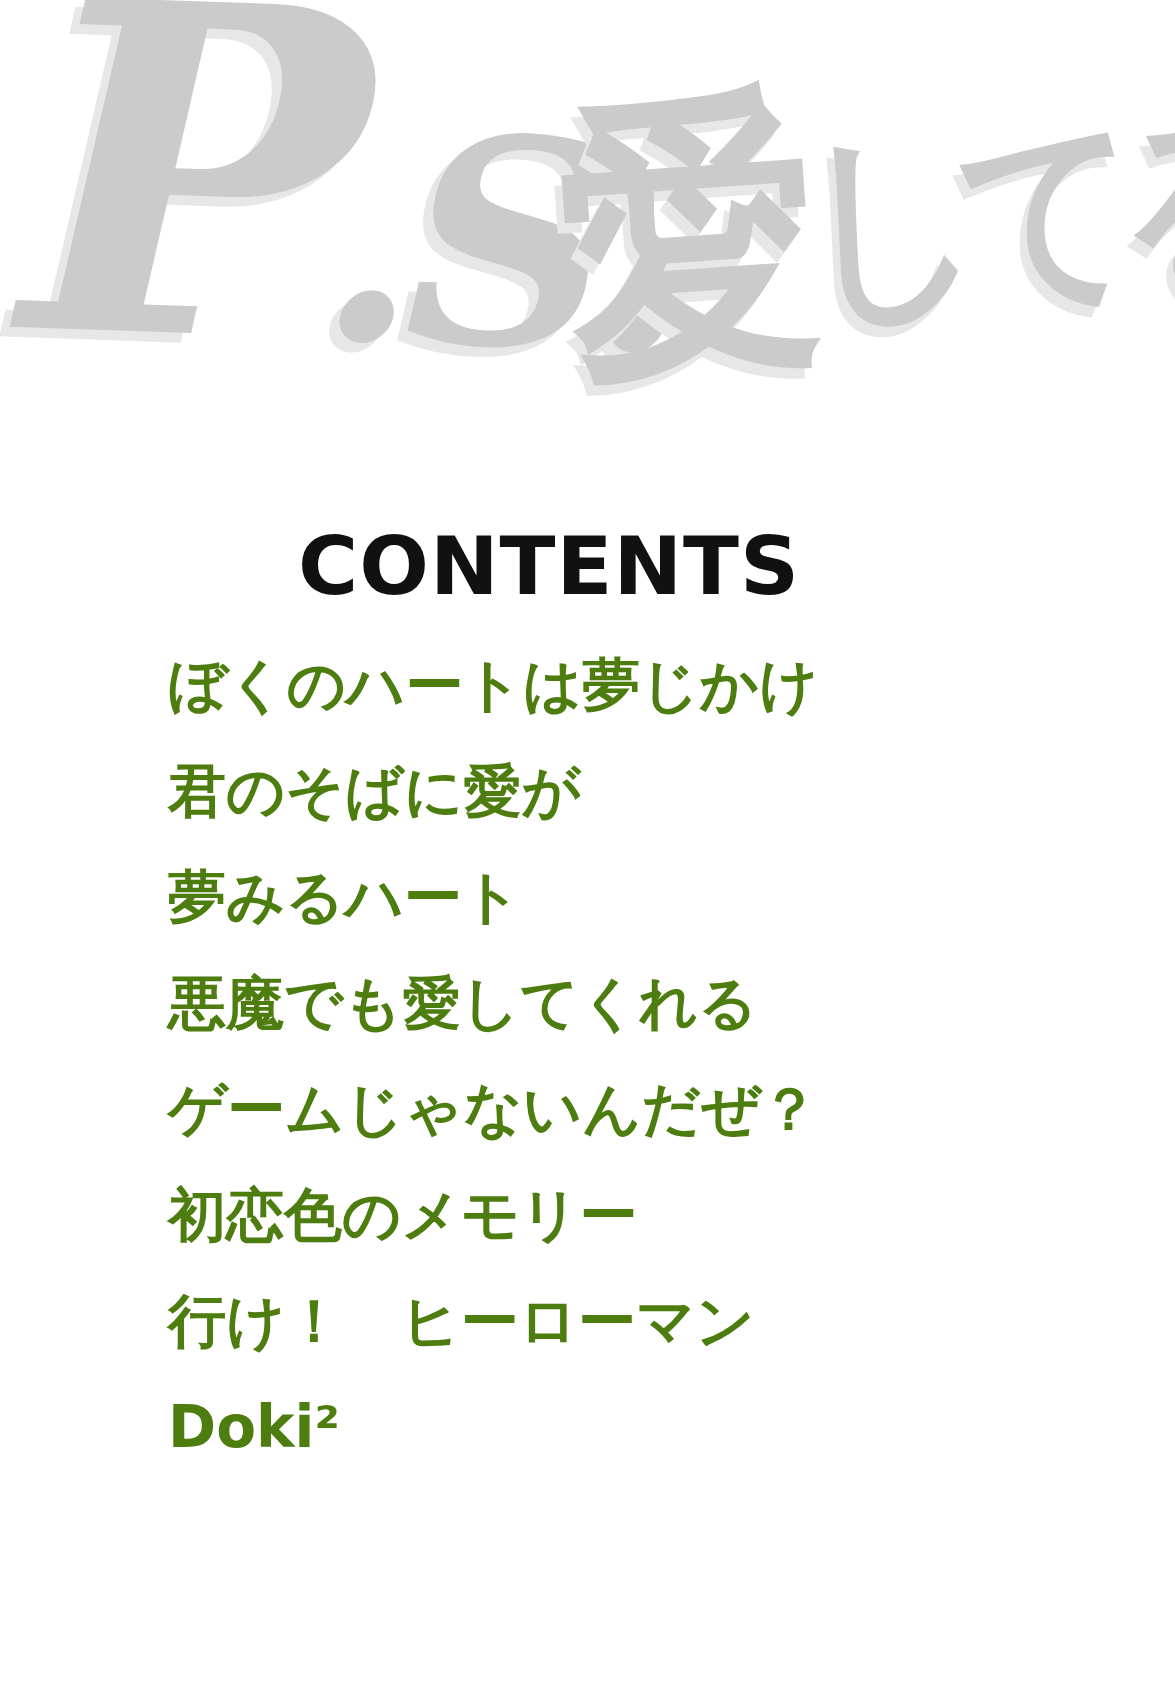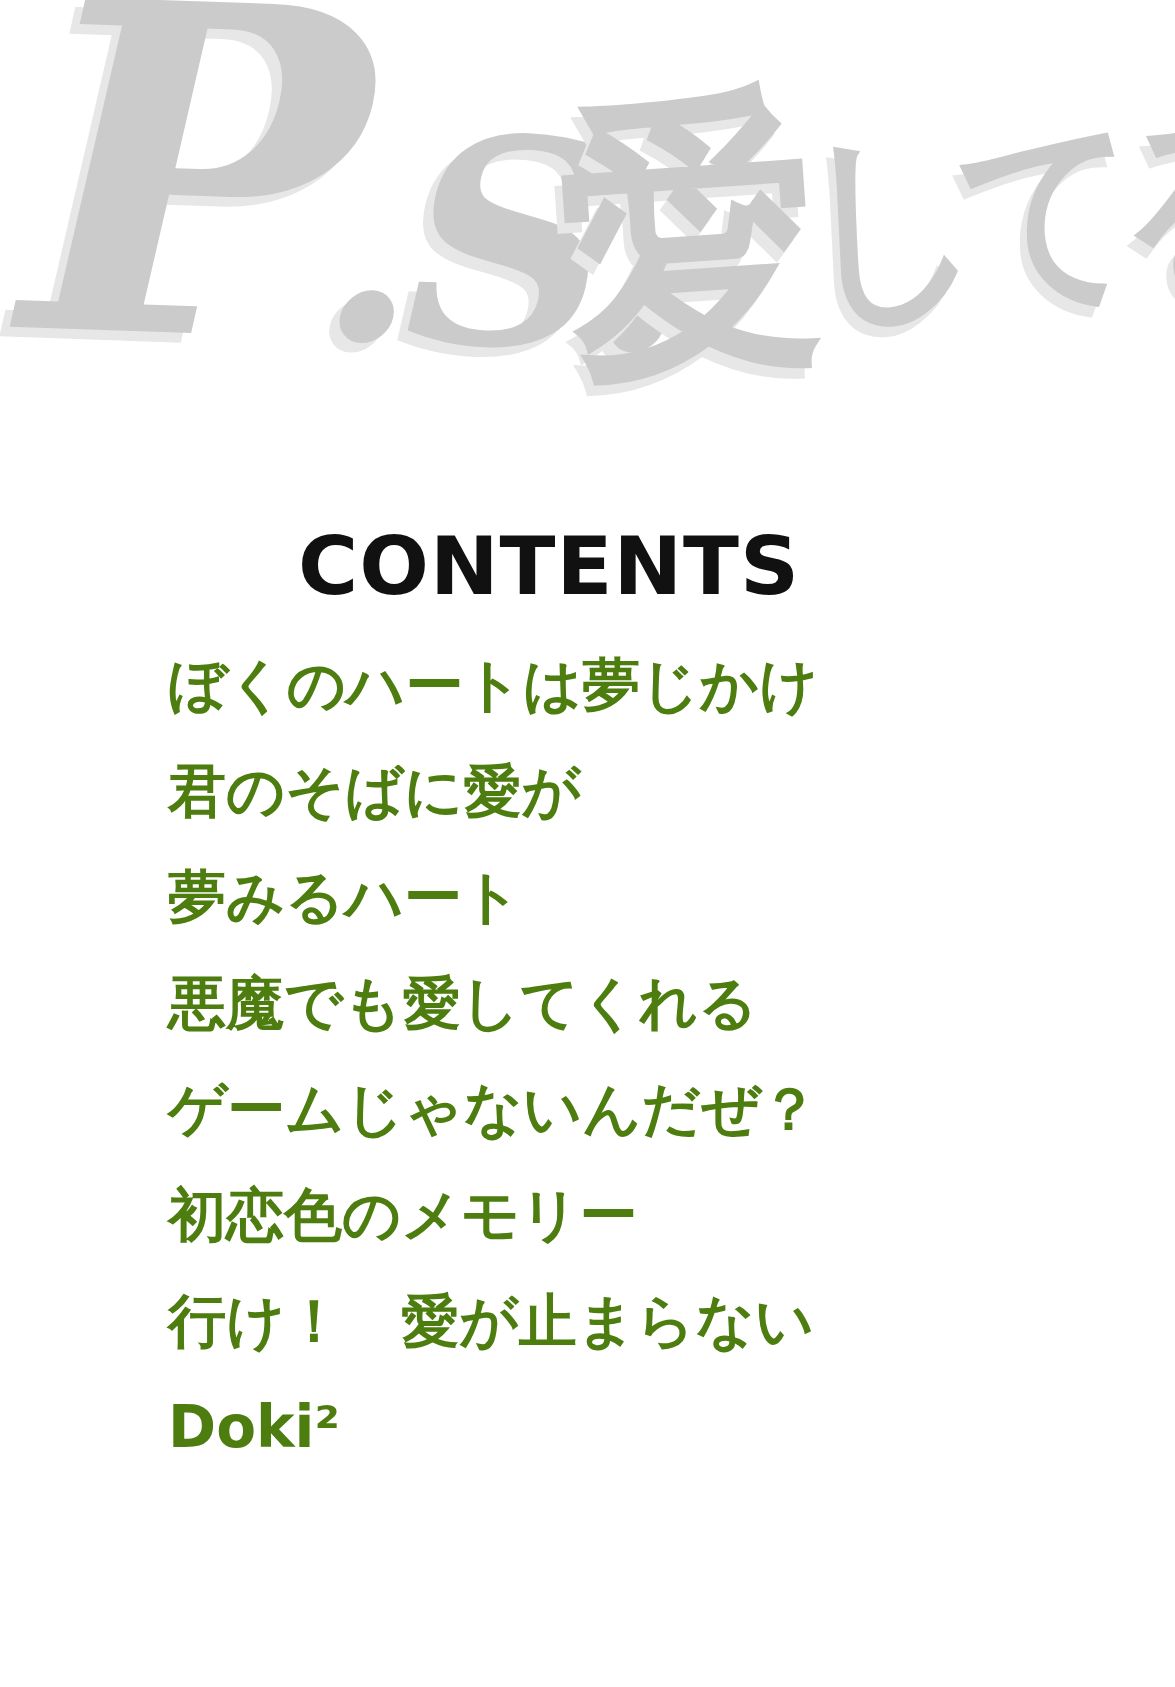--- a/index.html
+++ b/index.html
@@ -126,17 +126,17 @@
 
   <h1 class="contents-heading">CONTENTS</h1>
 
   <ul class="toc">
     <li>ぼくのハートは夢じかけ</li>
     <li>君のそばに愛が</li>
     <li>夢みるハート</li>
     <li>悪魔でも愛してくれる</li>
     <li>ゲームじゃないんだぜ？</li>
     <li>初恋色のメモリー</li>
-    <li>行け！　愛が止まらない</li>
+    <li>行け！　ヒーローマン</li>
     <li>Doki²</li>
   </ul>
 
 </div>
 
 </body></html>

